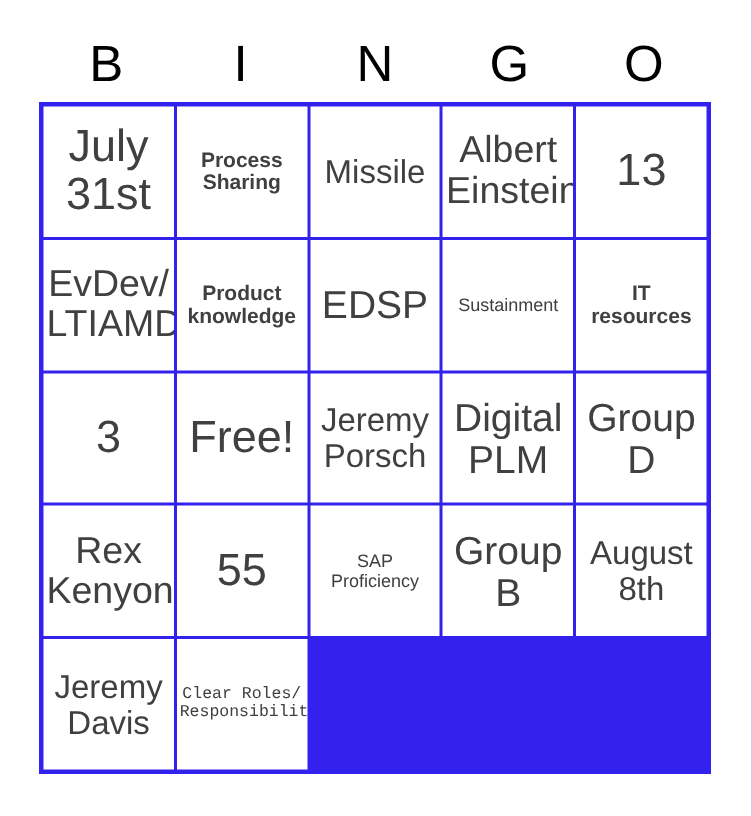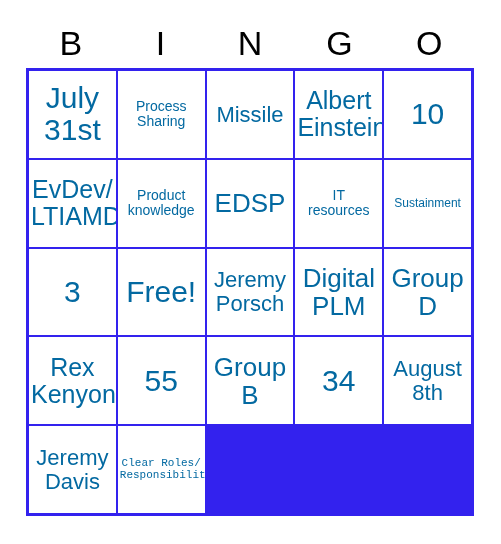--- a/index.html
+++ b/index.html
@@ -56,38 +56,38 @@
     grid-template-rows: repeat(5, 1fr);
     background: #3322EE;
     gap: 2px;
   }
   .bingo-cell {
     background: #ffffff;
     display: flex;
     align-items: center;
     justify-content: center;
     text-align: center;
-    color: #0369a1;
+    color: #404040;
     padding: 1px 2px;
     box-sizing: border-box;
     overflow: hidden;
     line-height: 1.08;
   }
   .cell-text {
     display: block;
     width: 100%;
     white-space: pre-line;
   }
 
   
   .sz-xl   { font-size: 30px; }
   .sz-lg   { font-size: 26px; }
   .sz-md   { font-size: 22px; }
   .sz-sm   { font-size: 25px; }
-  .sz-xs   { font-size: 14px; }
+  .sz-xs   { font-size: 14px; font-weight: bold; }
   .sz-xxs  { font-size: 12px; }
   .sz-tiny { font-size: 11px; font-family: Liberation Mono, monospace; }
 </style>
 </head>
 <body>
 
 <div id="card">
 
   <div id="bingo-header">
     <div class="header-letter">B</div>
@@ -107,39 +107,39 @@
 Sharing</span>
       </div>
       <div class="bingo-cell">
         <span class="cell-text sz-md">Missile</span>
       </div>
       <div class="bingo-cell">
         <span class="cell-text sz-sm">Albert
 Einstein</span>
       </div>
       <div class="bingo-cell">
-        <span class="cell-text sz-xl">10</span>
+        <span class="cell-text sz-xl">13</span>
       </div>
       <div class="bingo-cell">
         <span class="cell-text sz-sm">EvDev/
 LTIAMD</span>
       </div>
       <div class="bingo-cell">
         <span class="cell-text sz-xs">Product
 knowledge</span>
       </div>
       <div class="bingo-cell">
         <span class="cell-text sz-lg">EDSP</span>
       </div>
       <div class="bingo-cell">
+        <span class="cell-text sz-xxs">Sustainment</span>
+      </div>
+      <div class="bingo-cell">
         <span class="cell-text sz-xs">IT
 resources</span>
-      </div>
-      <div class="bingo-cell">
-        <span class="cell-text sz-xxs">Sustainment</span>
       </div>
       <div class="bingo-cell">
         <span class="cell-text sz-xl">3</span>
       </div>
       <div class="bingo-cell">
         <span class="cell-text sz-xl">Free!</span>
       </div>
       <div class="bingo-cell">
         <span class="cell-text sz-md">Jeremy
 Porsch</span>
@@ -153,25 +153,26 @@
 D</span>
       </div>
       <div class="bingo-cell">
         <span class="cell-text sz-sm">Rex
 Kenyon</span>
       </div>
       <div class="bingo-cell">
         <span class="cell-text sz-xl">55</span>
       </div>
       <div class="bingo-cell">
+        <span class="cell-text sz-xxs">SAP
+Proficiency</span>
+      </div>
+      <div class="bingo-cell">
         <span class="cell-text sz-lg">Group
 B</span>
-      </div>
-      <div class="bingo-cell">
-        <span class="cell-text sz-xl">34</span>
       </div>
       <div class="bingo-cell">
         <span class="cell-text sz-md">August
 8th</span>
       </div>
       <div class="bingo-cell">
         <span class="cell-text sz-md">Jeremy
 Davis</span>
       </div>
       <div class="bingo-cell">

